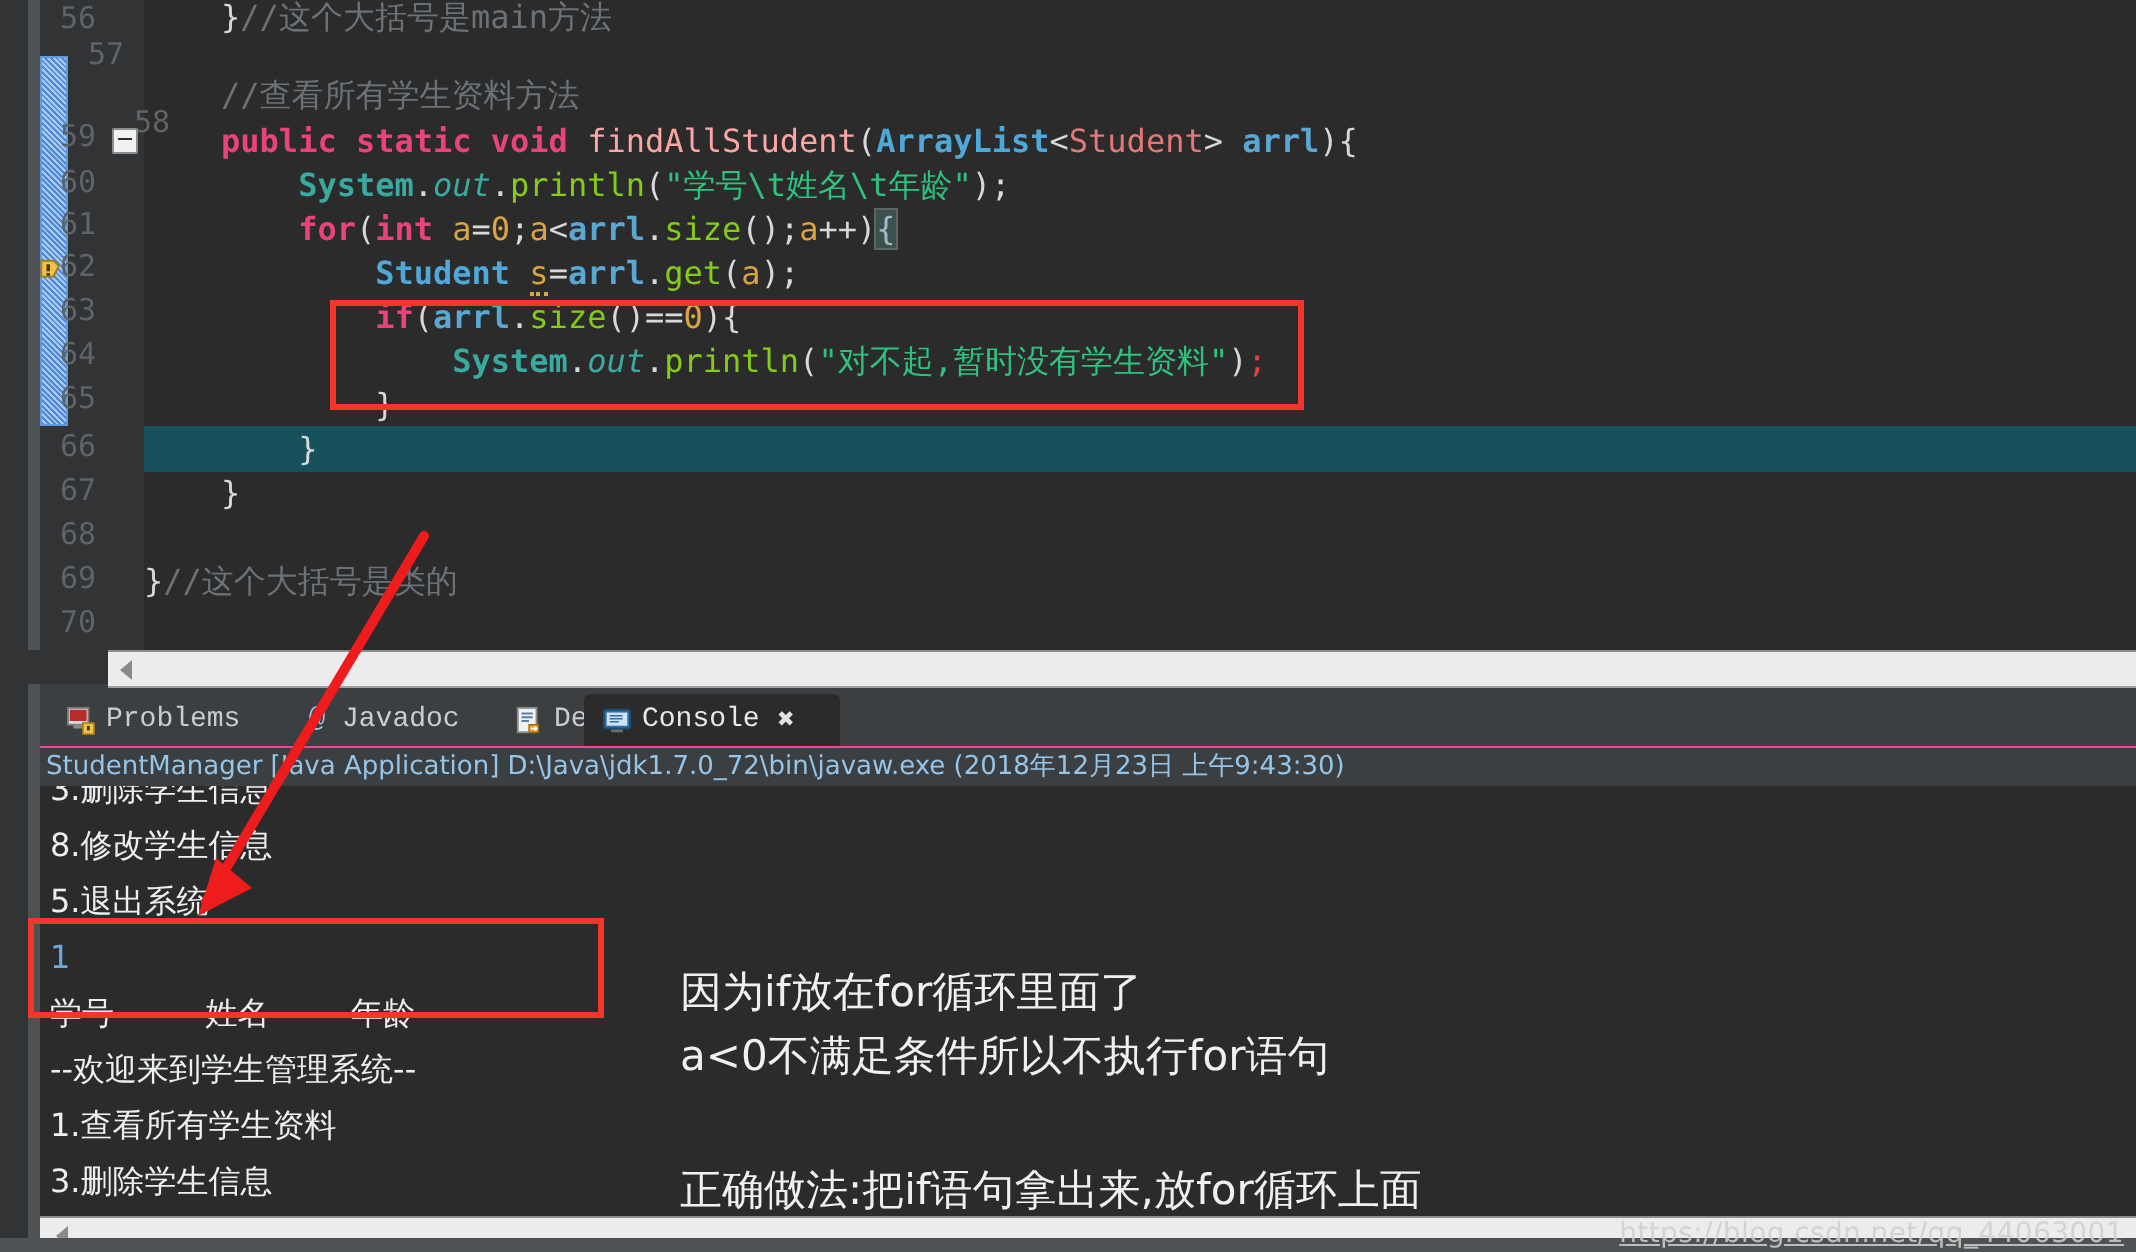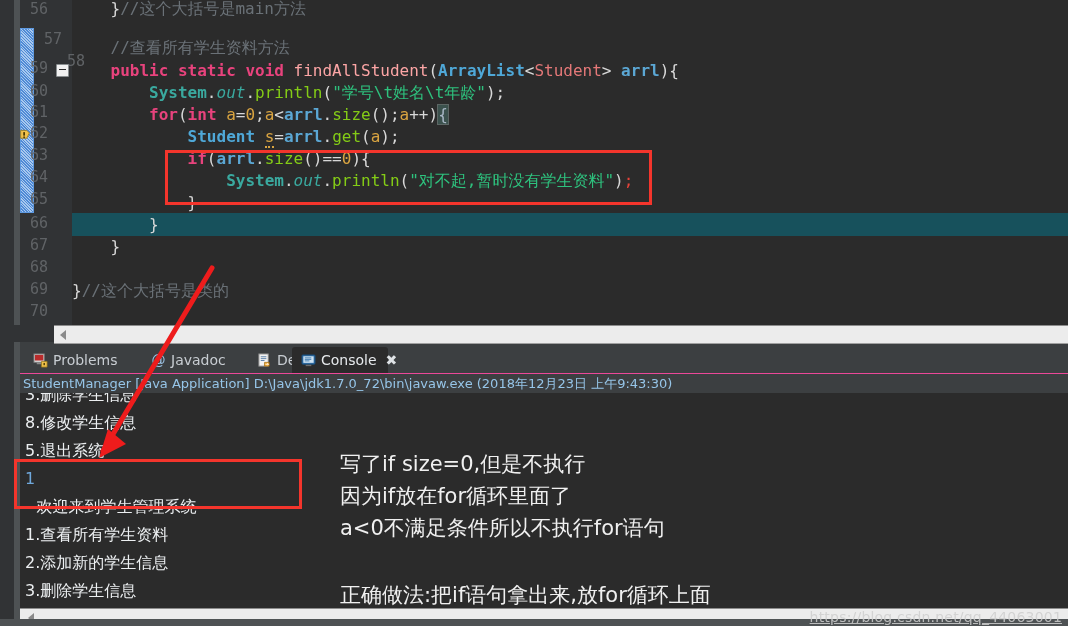--- a/index.html
+++ b/index.html
@@ -62,21 +62,21 @@
   .h-scroll .arrow{position:absolute;left:6px;top:4px;width:0;height:0;
      border-top:5px solid transparent;border-bottom:5px solid transparent;border-right:6px solid #8a8a8a;}
   .scroll-gap{position:absolute;left:0;top:325px;width:54px;height:17px;background:#313335;}
 
   
   #bottom{position:absolute;left:0;top:345px;width:1068px;height:281px;background:#3c3f41;}
   .b-edge{position:absolute;left:0;top:0;width:14px;height:281px;background:#313335;}
   .b-edge2{position:absolute;left:14px;top:0;width:6px;height:281px;background:#4e5254;}
 
   .tabbar{position:absolute;left:20px;top:0;right:0;height:28px;background:#3c3f41;
-          border-bottom:1px solid #ec4899;}
+          border-bottom:1px solid #ec4899;font-family:Liberation Mono, monospace;}
   .tab{position:absolute;top:2px;height:26px;display:flex;align-items:center;gap:5px;
        padding:0 9px;font-size:14px;color:#c8cdd2;box-sizing:border-box;cursor:default;}
   .tab.active{background:#2b2b2b;border-top-left-radius:3px;border-top-right-radius:3px;
        color:#e6e9ec;}
   .tab .ic{width:15px;height:15px;display:inline-block;flex:0 0 auto;}
   .closex{margin-left:4px;font-size:14px;font-weight:bold;color:#dfe3e6;}
 
   .launchline{position:absolute;left:20px;top:29px;right:0;height:19px;background:#3c3f41;
       font-size:13px;color:#96c5e8;line-height:19px;padding-left:3px;
       font-family:"DejaVu Sans","Liberation Sans",sans-serif;white-space:nowrap;overflow:hidden;}
@@ -107,21 +107,21 @@
 <div id="editor">
   <div class="edge-left"></div>
   <div class="edge-left2"></div>
   <div class="gutter"></div>
   <div class="changebar"></div>
   <div class="code-area"></div>
 
   <div class="hl-row" style="top:213px;"></div>
 
   <div class="ln" style="top:0px;">56</div>
-  <div class="ln" style="top:30px;padding-left:44px;">57</div>
+  <div class="ln" style="top:18px;padding-left:44px;">57</div>
   <div class="ln" style="top:52px;margin-left:37px;">58</div>
   <div class="ln" style="top:59px;">59</div>
   <div class="ln" style="top:82px;">60</div>
   <div class="ln" style="top:103px;">61</div>
   <div class="ln" style="top:124px;">62</div>
   <div class="ln" style="top:146px;">63</div>
   <div class="ln" style="top:168px;">64</div>
   <div class="ln" style="top:190px;padding-left:10px;">65</div>
   <div class="ln" style="top:214px;">66</div>
   <div class="ln" style="top:236px;">67</div>
@@ -183,48 +183,47 @@
     <div class="tab" style="left:228px;width:124px;">
       <svg class="ic" viewBox="0 0 16 16">
         <rect x="2" y="1" width="10" height="13" fill="#f2f2f2" stroke="#8a8a8a" stroke-width="1"></rect>
         <path d="M4 4 h6 M4 6 h6 M4 8 h4" stroke="#5a7fa8" stroke-width="1"></path>
         <path d="M8 10 L13 10 L13 14 L8 14 Z" fill="#f0a429" stroke="#9a6a12" stroke-width="0.7"></path>
         <path d="M9 12 h3 M11 10.8 l1.2 1.2 l-1.2 1.2" stroke="#fff" stroke-width="0.9" fill="none"></path>
       </svg>
       <span>Declaration</span>
     </div>
 
-    <div class="tab active" style="left:272px;width:96px;">
+    <div class="tab active" style="left:272px;width:128px;">
       <svg class="ic" viewBox="0 0 16 16">
         <rect x="1" y="2" width="14" height="10" rx="1" fill="#2f6fa8" stroke="#1b4a73" stroke-width="1"></rect>
         <rect x="2.5" y="3.5" width="11" height="7" fill="#cfe3f2"></rect>
         <path d="M4 5.2 h7 M4 6.8 h7 M4 8.4 h5" stroke="#2f6fa8" stroke-width="0.9"></path>
         <rect x="5" y="12.5" width="6" height="1.5" fill="#6d6d6d"></rect>
       </svg>
       <span>Console</span>
       <span class="closex">✖</span>
     </div>
 
   </div>
 
   <div class="launchline">StudentManager [Java Application] D:\Java\jdk1.7.0_72\bin\javaw.exe (2018年12月23日 上午9:43:30)</div>
 
   <div class="console">
     <div class="clines">
       <div class="cline">3.删除学生信息</div>
       <div class="cline">8.修改学生信息</div>
       <div class="cline">5.退出系统</div>
       <div class="cline input">1</div>
+      <div class="cline">学号         姓名        年龄</div>
       <div class="cline">--欢迎来到学生管理系统--</div>
       <div class="cline">1.查看所有学生资料</div>
-      <div class="cline">2.添加新的学生信息</div>
       <div class="cline">3.删除学生信息</div>
     </div>
 
-    <div class="annot" style="left:320px;top:56px;">写了if size=0,但是不执行</div>
     <div class="annot" style="left:320px;top:88px;">因为if放在for循环里面了</div>
     <div class="annot" style="left:320px;top:120px;">a&lt;0不满足条件所以不执行for语句</div>
     <div class="annot" style="left:320px;top:187px;">正确做法:把if语句拿出来,放for循环上面</div>
 
     <div class="c-hscroll">
       <div class="arrow"></div>
     </div>
   </div>
 </div>
 

